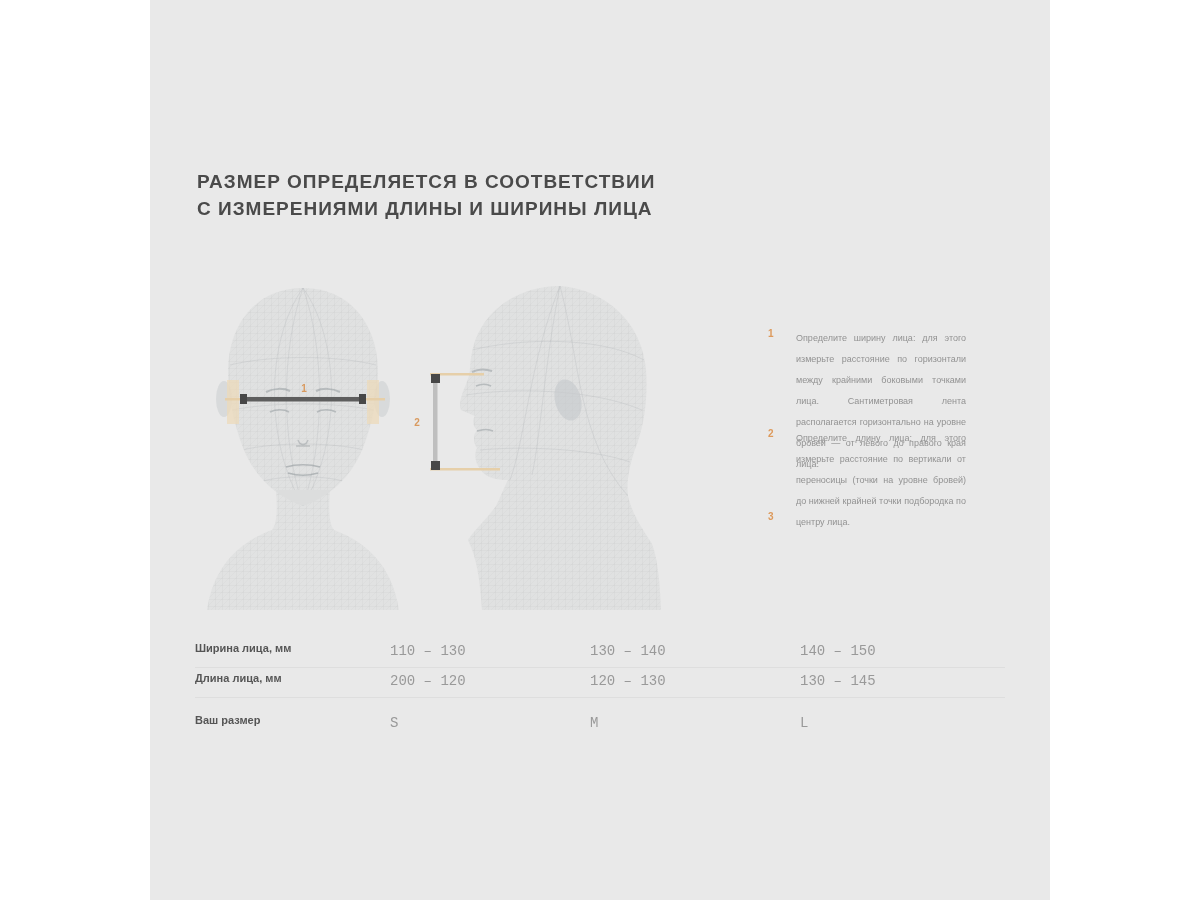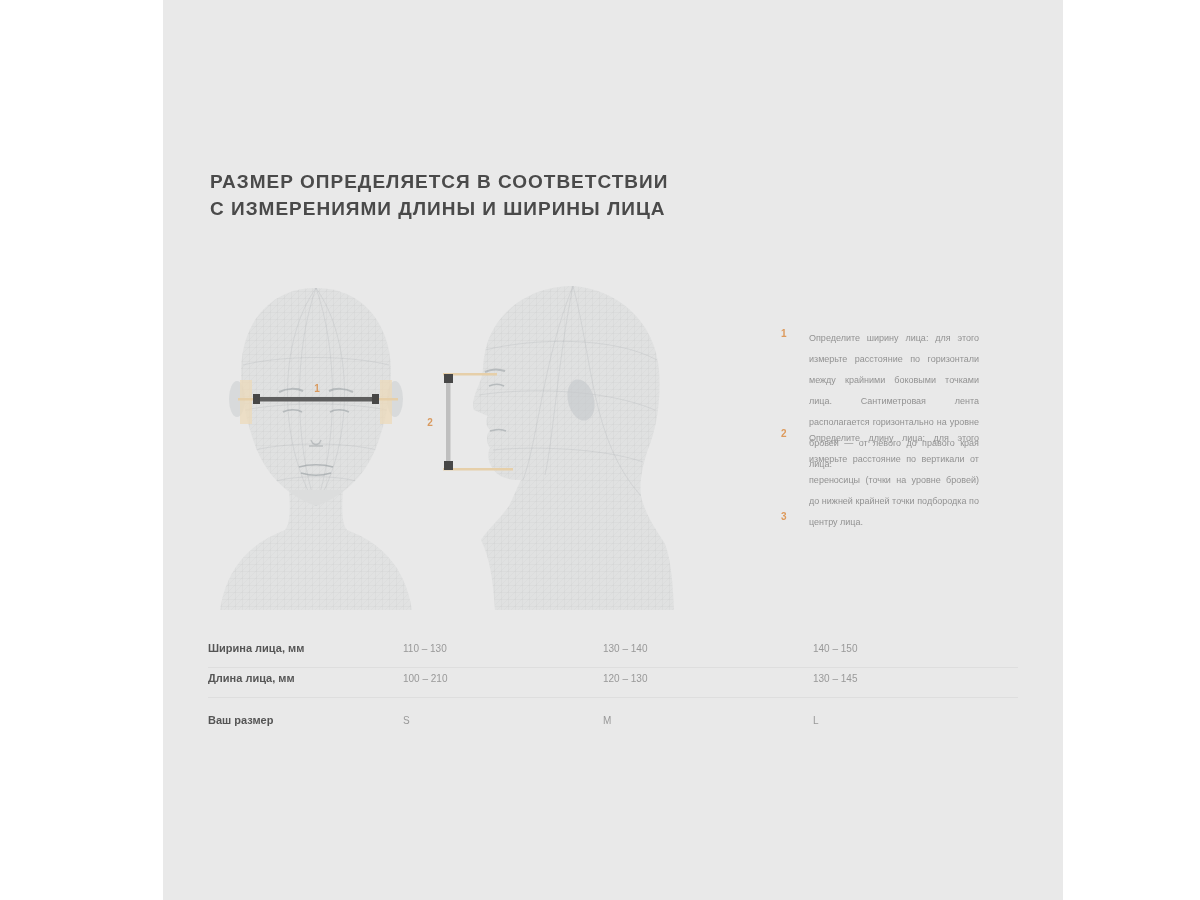--- a/index.html
+++ b/index.html
@@ -1,38 +1,38 @@
 <!DOCTYPE html>
 <html><head>
 <meta charset="utf-8">
 <style>
   * { margin:0; padding:0; box-sizing:border-box; }
   html,body { width:1200px; height:900px; }
   body { font-family:"Liberation Sans", sans-serif; background:#ffffff; }
   .page { position:relative; width:1200px; height:900px; background:#ffffff; overflow:hidden; }
-  .panel { position:absolute; left:150px; top:0; width:900px; height:900px; background:#e9e9e9;margin-left:13px; }
+  .panel { position:absolute; left:150px; top:0; width:900px; height:900px; background:#e9e9e9; }
 
   .title { position:absolute; left:47px; top:168px; width:560px;
            font-size:19px; line-height:27px; font-weight:bold; letter-spacing:1px;
            color:#4a4a4a; text-transform:uppercase; }
 
   .figure-wrap { position:absolute; left:30px; top:270px; width:540px; height:340px; }
 
   .instructions { position:absolute; left:618px; top:326px; width:210px; }
   .instr-item { position:absolute; left:0; width:210px; }
   .instr-item .num { position:absolute; left:0; top:0; width:18px; font-size:10px; font-weight:bold; color:#dd9a5c; }
   .instr-item .txt { margin-left:28px; width:170px; font-size:9px; line-height:21px;
                      color:#929292; text-align:justify; }
   .i1 { top:2px; } .i2 { top:102px; } .i3 { top:185px; }
 
   .size-table { position:absolute; left:45px; top:638px; width:815px; height:100px; }
   .t-row { position:absolute; left:0; width:815px; height:22px; }
   .r1 { top:4px; } .r2 { top:34px; } .r3 { top:76px; }
   .t-label { position:absolute; left:0; top:0; width:190px; font-size:11px; font-weight:bold; color:#555555; }
-  .t-val { position:absolute; top:1px; font-size:10px; color:#999999; }
+  .t-val { position:absolute; top:1px; font-size:14px; color:#999999;font-family:Liberation Mono, monospace; }
   .c1 { left:195px; width:130px; } .c2 { left:395px; width:130px; } .c3 { left:605px; width:130px; }
   .t-div { position:absolute; left:0; width:810px; height:1px; background:#dedede; }
   .d1 { top:29px; } .d2 { top:59px; }
 </style>
 </head>
 <body>
 
 <div class="page">
   <div class="panel">
 
@@ -125,21 +125,21 @@
     <div class="size-table">
       <div class="t-row r1">
         <span class="t-label">Ширина лица, мм</span>
         <span class="t-val c1">110 – 130</span>
         <span class="t-val c2">130 – 140</span>
         <span class="t-val c3">140 – 150</span>
       </div>
       <div class="t-div d1"></div>
       <div class="t-row r2">
         <span class="t-label">Длина лица, мм</span>
-        <span class="t-val c1">100 – 210</span>
+        <span class="t-val c1">200 – 120</span>
         <span class="t-val c2">120 – 130</span>
         <span class="t-val c3">130 – 145</span>
       </div>
       <div class="t-div d2"></div>
       <div class="t-row r3">
         <span class="t-label">Ваш размер</span>
         <span class="t-val c1">S</span>
         <span class="t-val c2">M</span>
         <span class="t-val c3">L</span>
       </div>

